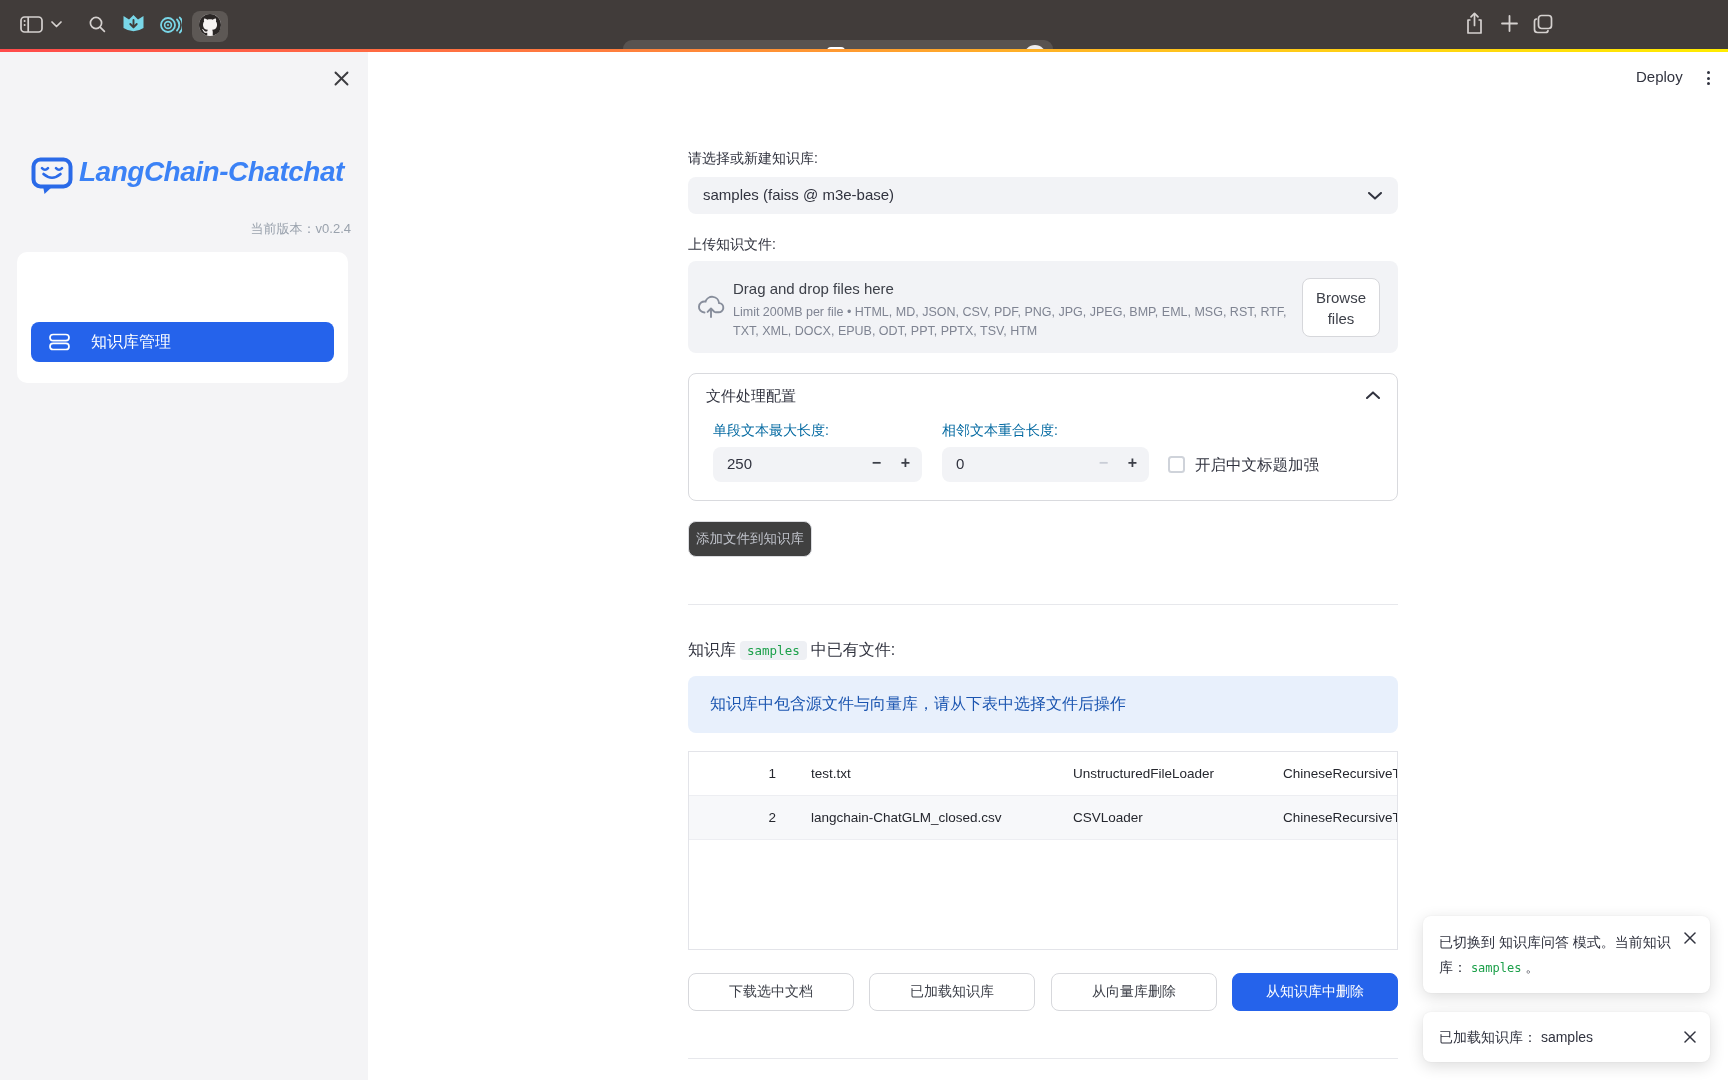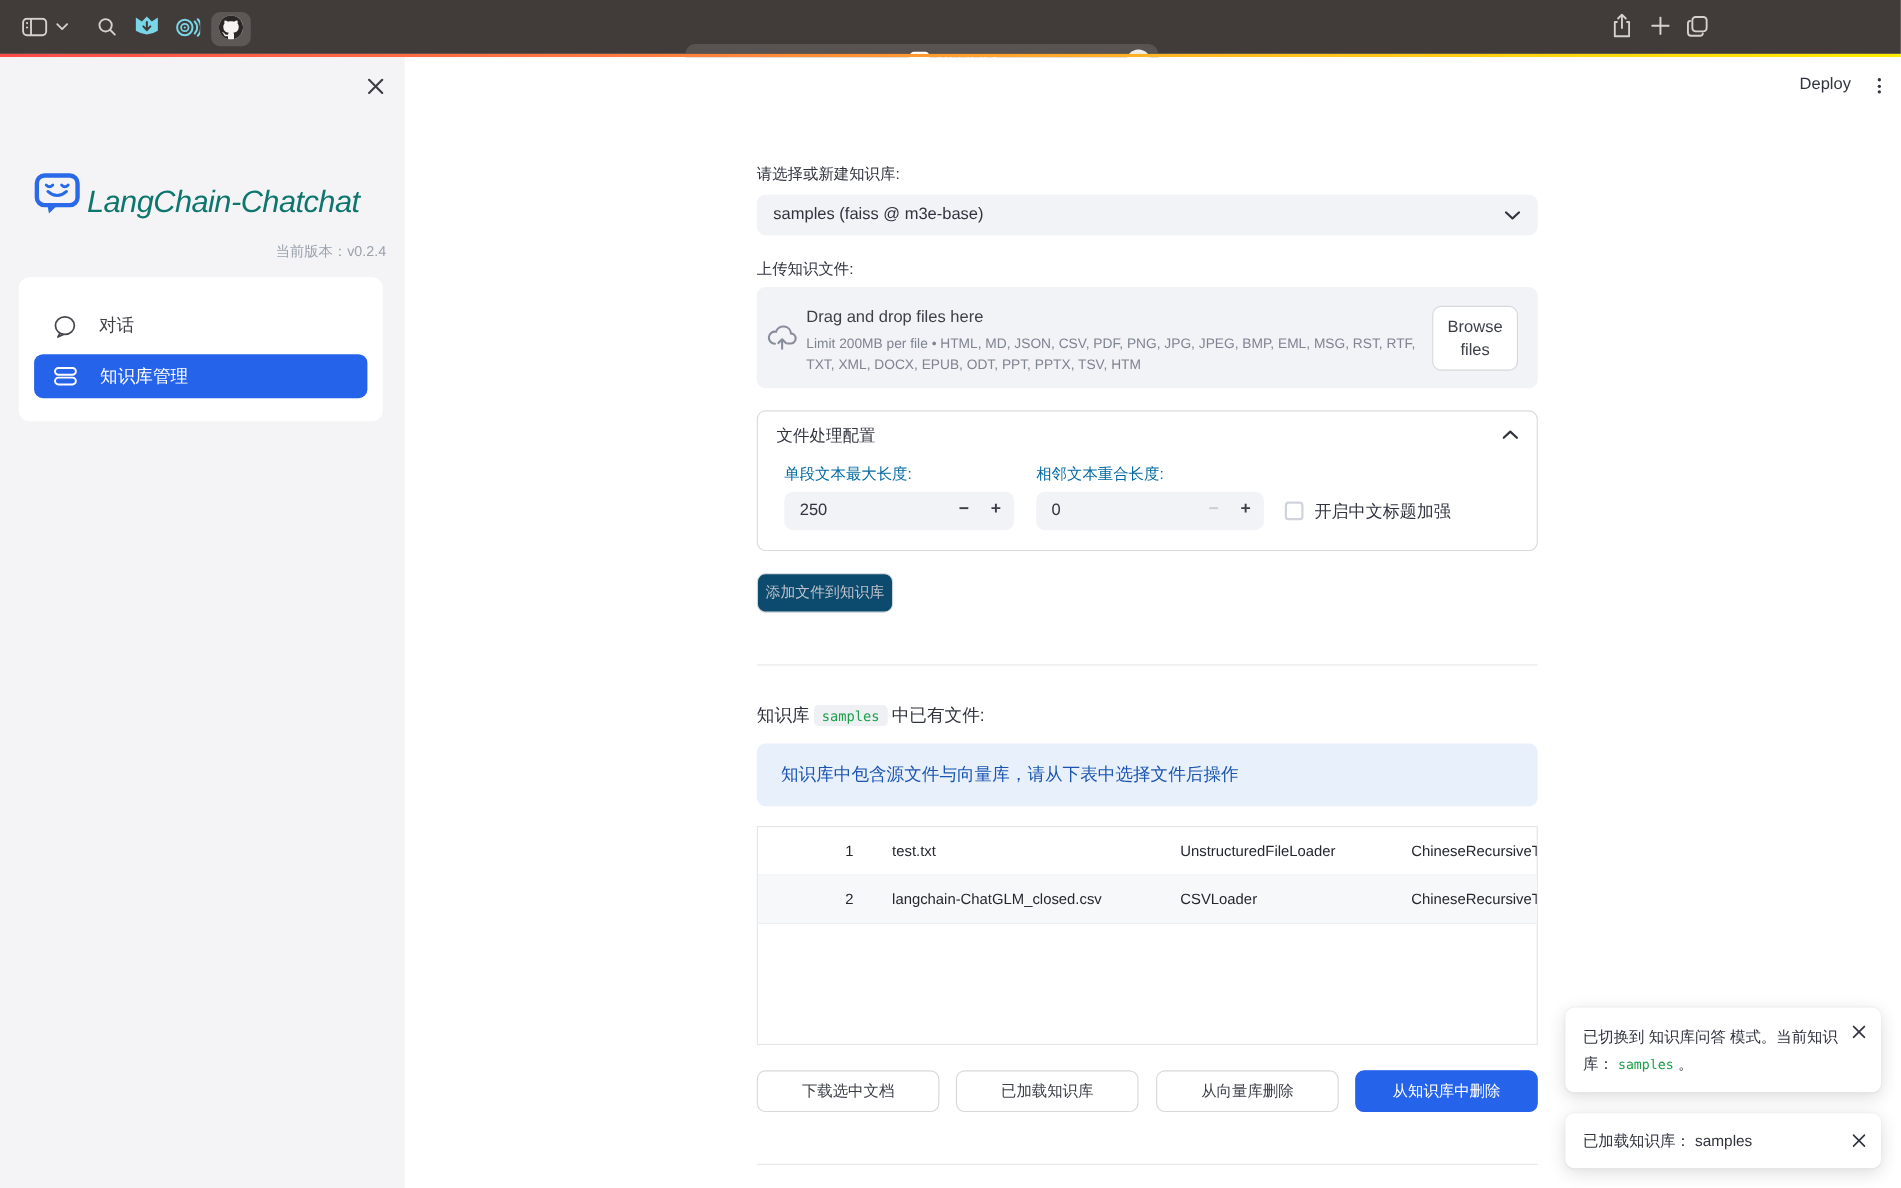--- a/index.html
+++ b/index.html
@@ -13,21 +13,21 @@
 .tb-ic { position:absolute; }
 .urlbar { position:absolute; left:623px; top:8px; width:430px; height:32px; background:#585350; border-radius:9px;margin-top:32px; }
 .favicon { position:absolute; left:204px; top:7px; width:18px; height:18px; background:#fff; border-radius:4px; }
 .url-text { position:absolute; left:228px; top:8px; font-size:13.5px; color:#f4f1f0; letter-spacing:0.2px; }
 .ellipsis-btn { position:absolute; right:7px; top:5px; width:22px; height:22px; border-radius:50%; background:#efedec; }
 .ellipsis-btn i { position:absolute; top:10px; width:2.6px; height:2.6px; border-radius:50%; background:#4c4846; }
 .gh-hl { position:absolute; left:192px; top:11px; width:36px; height:31px; background:#5d5855; border-radius:8px; }
 
 
 .sidebar { position:absolute; top:52px; left:0; width:368px; height:1028px; background:#f4f4f6; }
-.logo-text { position:absolute; left:79px; top:164px; font-size:28px; font-weight:normal; font-style:italic; color:#0f766e; letter-spacing:-0.5px; line-height:40px; }
+.logo-text { position:absolute; left:79px; top:152px; font-size:28px; font-weight:bold; font-style:italic; color:#3b82f6; letter-spacing:-0.5px; line-height:40px; }
 .version { position:absolute; left:100px; top:220px; width:251px; text-align:right; font-size:13px; color:#9aa2ad; }
 .menu-card { position:absolute; left:17px; top:252px; width:331px; height:131px; background:#fff; border-radius:10px; }
 
 
 .main { position:absolute; top:52px; left:368px; width:1360px; height:1028px; background:#fff; }
 .deploy { position:absolute; left:1636px; top:68px; font-size:15px; color:#31333f; }
 .kebab { position:absolute; left:1700px; top:71px; width:18px; height:18px; }
 .kebab i { position:absolute; left:7px; width:3.2px; height:3.2px; border-radius:50%; background:#31333f; }
 
 .w-label { position:absolute; font-size:14px; color:#31333f; }
@@ -45,21 +45,21 @@
 .ni-label { position:absolute; top:48px; font-size:14px; color:#0369a1; }
 .numinput { position:absolute; top:73px; height:35px; background:#f2f3f6; border-radius:8px; }
 .numinput .val { position:absolute; left:14px; top:8px; font-size:15px; color:#31333f; }
 .numinput .step { position:absolute; top:7px; font-size:16px; font-weight:bold; color:#3c3f48; }
 .step.disabled { color:#c9cdd6; }
 .ni-1 { left:24px; width:209px; }
 .ni-2 { left:253px; width:207px; }
 .checkbox { position:absolute; left:479px; top:82px; width:17px; height:17px; border:2px solid #cfd3da; border-radius:3.5px; background:#fff; }
 .cb-label { position:absolute; left:506px; top:81px; font-size:15.5px; color:#31333f; }
 
-.add-btn { position:absolute; left:688px; top:521px; width:124px; height:36px; border:1px solid #dbdce0; border-radius:8px; background:#0c4a6e; font-size:13.5px; color:#bfc2ca; display:flex; align-items:center; justify-content:center; }
+.add-btn { position:absolute; left:688px; top:521px; width:124px; height:36px; border:1px solid #dbdce0; border-radius:8px; background:#404040; font-size:13.5px; color:#bfc2ca; display:flex; align-items:center; justify-content:center; }
 .divider { position:absolute; left:688px; width:710px; height:1px; background:#e7e8ec; }
 
 .kb-line { position:absolute; left:688px; top:640px; font-size:16px; color:#31333f; }
 .code-chip { font-family:"DejaVu Sans Mono","Liberation Mono",monospace; font-size:12.5px; color:#1ca04a; background:#eef0f4; border-radius:4px; padding:2px 7px; margin:0 4px; }
 
 .infobox { position:absolute; left:688px; top:676px; width:710px; height:57px; background:#e8f0fc; border-radius:8px; }
 .infobox .txt { position:absolute; left:22px; top:18px; font-size:16px; color:#1b55b0; }
 
 .dftable { position:absolute; left:688px; top:751px; width:710px; height:199px; border:1px solid #e3e4e9; background:#fff; }
 .thead { position:relative; height:46px; background:#f6f7f9; border-bottom:1px solid #e3e4e9; }
@@ -157,27 +157,20 @@
     <rect x="2.5" y="2.5" width="37" height="27" rx="7" fill="none" stroke="#2a6ae8" stroke-width="4"></rect>
     <path d="M12 29 L22 29 L13.5 37 Z" fill="#2a6ae8"></path>
     <path d="M11 11.2 Q14 14.4 17 11.2" fill="none" stroke="#2a6ae8" stroke-width="2.6" stroke-linecap="round"></path>
     <path d="M25 11.2 Q28 14.4 31 11.2" fill="none" stroke="#2a6ae8" stroke-width="2.6" stroke-linecap="round"></path>
     <path d="M12.5 17 Q21 24.5 29.5 17" fill="none" stroke="#2a6ae8" stroke-width="2.6" stroke-linecap="round"></path>
   </svg>
   <div class="logo-text">LangChain-Chatchat</div>
   <div class="version">当前版本：v0.2.4</div>
 
   <div class="menu-card"></div>
-  <div class="abs" style="left:48px;top:273px;width:290px;height:44px;">
-    <svg class="abs" style="left:0;top:13px;" width="22" height="22" viewBox="0 0 22 22">
-      <ellipse cx="11" cy="10" rx="8.6" ry="8" fill="none" stroke="#45474e" stroke-width="1.6"></ellipse>
-      <path d="M6.5 16.8 L4.6 20.4 L9.6 18" fill="none" stroke="#45474e" stroke-width="1.6" stroke-linejoin="round"></path>
-    </svg>
-    <span class="abs" style="left:42px;top:13px;font-size:16px;color:#3f4147;">对话</span>
-  </div>
   <div class="abs" style="left:31px;top:322px;width:303px;height:40px;background:#2563eb;border-radius:8px;">
     <svg class="abs" style="left:18px;top:11px;" width="21" height="18" viewBox="0 0 21 18">
       <rect x="1" y="1.5" width="19" height="6.2" rx="3.1" fill="none" stroke="#fff" stroke-width="1.7"></rect>
       <rect x="1" y="10.3" width="19" height="6.2" rx="3.1" fill="none" stroke="#fff" stroke-width="1.7"></rect>
     </svg>
     <span class="abs" style="left:60px;top:10px;font-size:16px;color:#fff;font-weight:500;">知识库管理</span>
   </div>
 
   <div class="main"></div>
   <div class="deploy">Deploy</div>

